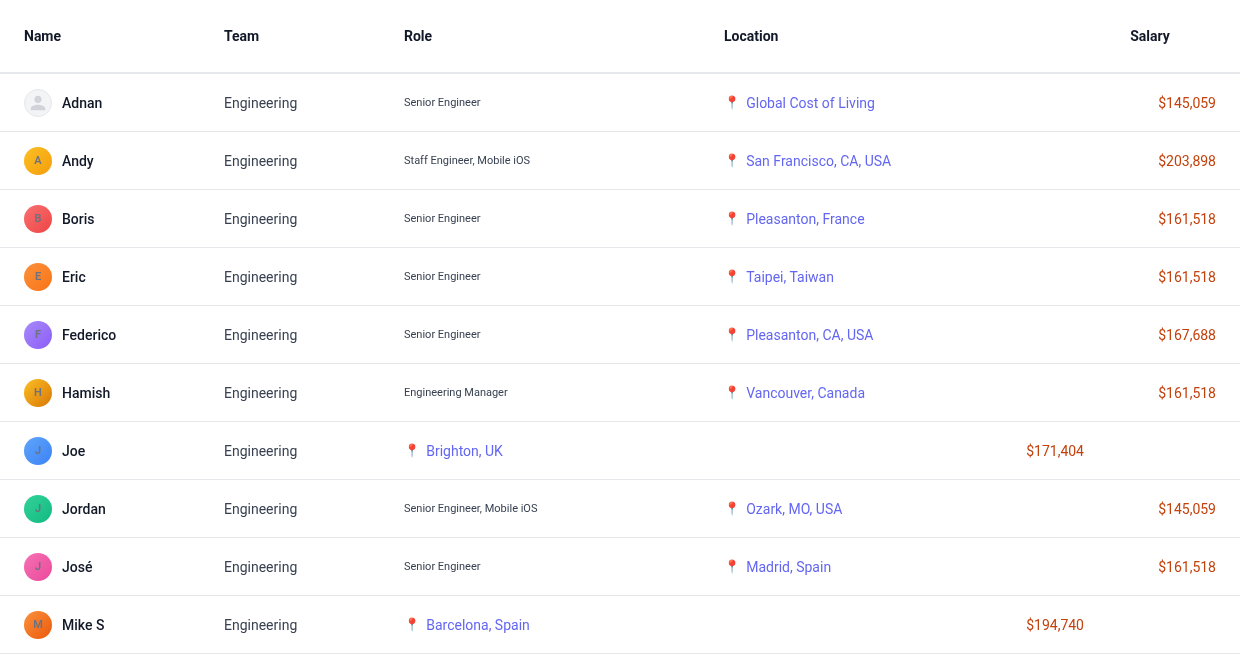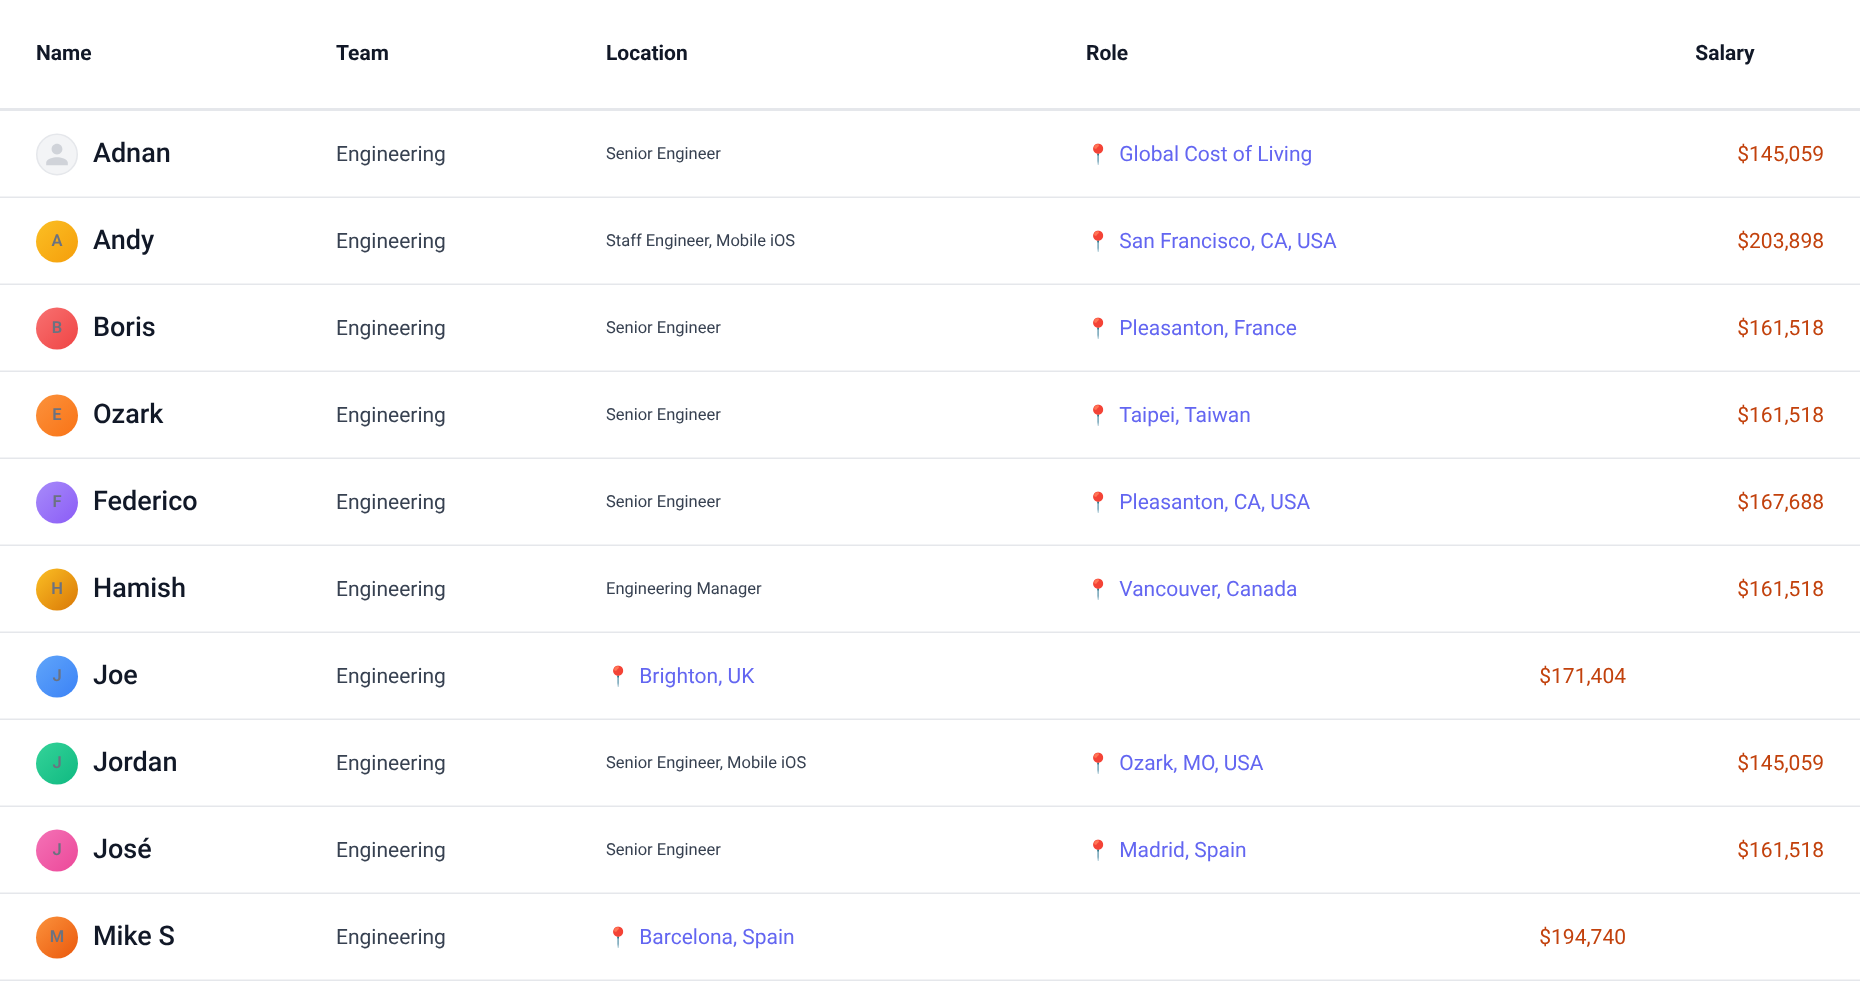--- a/index.html
+++ b/index.html
@@ -78,21 +78,21 @@
     .avatar.eric { background: linear-gradient(135deg, #fb923c, #f97316); }
     .avatar.federico { background: linear-gradient(135deg, #a78bfa, #8b5cf6); }
     .avatar.hamish { background: linear-gradient(135deg, #fbbf24, #d97706); }
     .avatar.joe { background: linear-gradient(135deg, #60a5fa, #3b82f6); }
     .avatar.jordan { background: linear-gradient(135deg, #34d399, #10b981); }
     .avatar.jose { background: linear-gradient(135deg, #f472b6, #ec4899); }
     .avatar.mikes { background: linear-gradient(135deg, #fb923c, #ea580c); }
 
     .name-text {
       font-weight: 500;
-      font-size: 18px;
+      font-size: 14px;
       color: #111827;
     }
 
     .team-cell {
       font-size: 14px;
       color: #374151;
     }
 
     .role-cell {
       font-size: 11px;
@@ -130,22 +130,22 @@
       opacity: 0.4;
     }
   </style>
 </head>
 <body>
 
 <div class="table-container">
   <div class="table-header">
     <div class="col-header">Name</div>
     <div class="col-header">Team</div>
+    <div class="col-header">Role</div>
     <div class="col-header">Location</div>
-    <div class="col-header">Role</div>
     <div class="col-header salary">Salary</div>
   </div>
 
   <div id="table-body">
       <div class="table-row">
       <div class="name-cell">
         <div class="avatar adnan">
             <svg class="avatar-silhouette" viewBox="0 0 24 24" fill="#9ca3af">
         <path d="M12 12c2.7 0 4.8-2.1 4.8-4.8S14.7 2.4 12 2.4 7.2 4.5 7.2 7.2 9.3 12 12 12zm0 2.4c-3.2 0-9.6 1.6-9.6 4.8v2.4h19.2v-2.4c0-3.2-6.4-4.8-9.6-4.8z"></path>
       </svg>
@@ -182,21 +182,21 @@
       <div class="role-cell">Senior Engineer</div>
       <div class="location-cell">
         <span class="pin-icon">📍</span>
         <span class="location-text">Pleasanton, France</span>
       </div>
       <div class="salary-cell">$161,518</div>
     </div>
       <div class="table-row">
       <div class="name-cell">
         <div class="avatar eric">E</div>
-        <span class="name-text">Ozark</span>
+        <span class="name-text">Eric</span>
       </div>
       <div class="team-cell">Engineering</div>
       <div class="role-cell">Senior Engineer</div>
       <div class="location-cell">
         <span class="pin-icon">📍</span>
         <span class="location-text">Taipei, Taiwan</span>
       </div>
       <div class="salary-cell">$161,518</div>
     </div>
       <div class="table-row">

